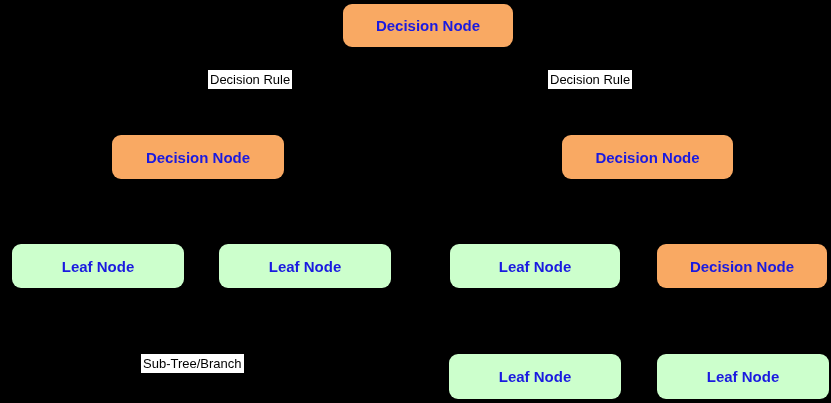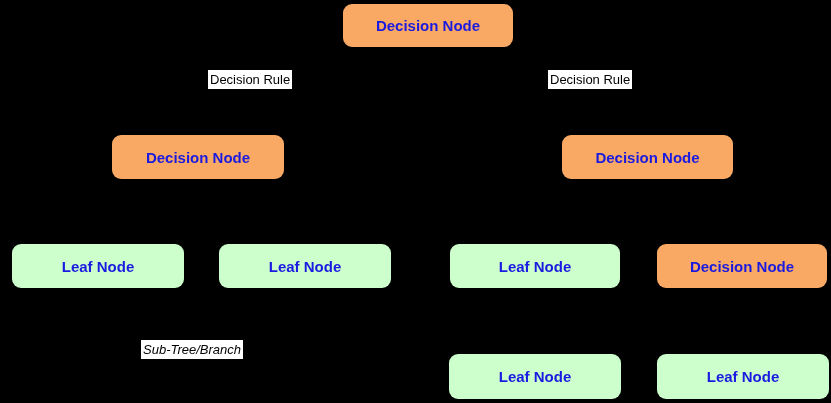--- a/index.html
+++ b/index.html
@@ -67,21 +67,21 @@
   <div class="node leaf" style="left:219px; top:244px; width:172px; height:44px;">
     <span>Leaf Node</span>
   </div>
   <div class="node leaf" style="left:450px; top:244px; width:170px; height:44px;">
     <span>Leaf Node</span>
   </div>
   <div class="node decision" style="left:657px; top:244px; width:170px; height:44px;">
     <span>Decision Node</span>
   </div>
 
-  <div class="annot" style="left:141px; top:340px;font-style:italic;">Sub-Tree/Branch</div>
+  <div class="annot" style="left:141px; top:354px;">Sub-Tree/Branch</div>
 
   <div class="node leaf" style="left:449px; top:354px; width:172px; height:45px;">
     <span>Leaf Node</span>
   </div>
   <div class="node leaf" style="left:657px; top:354px; width:172px; height:45px;">
     <span>Leaf Node</span>
   </div>
 
 </div>
 

